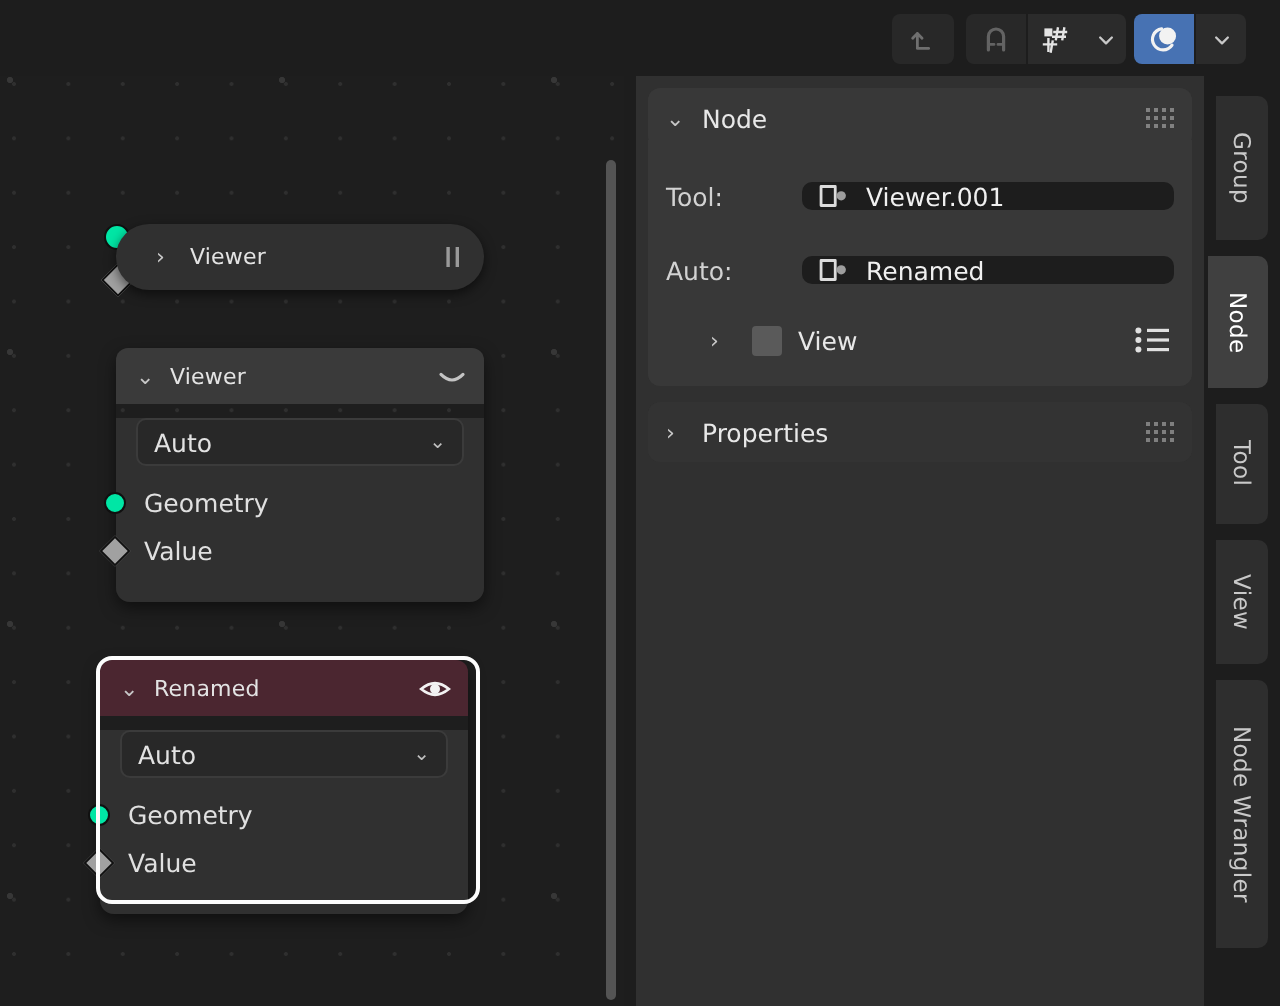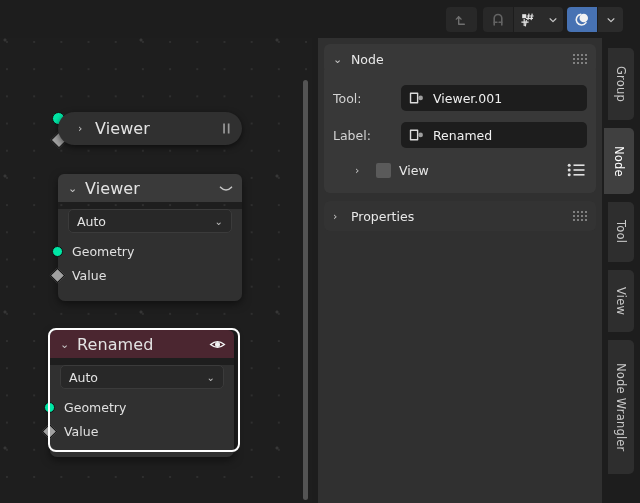--- a/index.html
+++ b/index.html
@@ -95,21 +95,21 @@
     box-shadow: 0 2px 6px rgba(0,0,0,0.55);
   }
   .node-collapsed .hdr {
     display: flex;
     align-items: center;
     height: 33px;
     padding: 0 10px 0 20px;
     box-sizing: border-box;
   }
   .node-title {
-    font-size: 16px;
+    font-size: 11px;
     color: #e3e3e3;
     letter-spacing: 0.1px;
   }
   .tri {
     display: inline-block;
     width: 11px;
     margin-right: 6px;
     color: #c8c8c8;
     font-size: 11px;
     line-height: 1;
@@ -273,21 +273,21 @@
     margin-top: 11px;
     height: 26px;
   }
   .field-label {
     width: 68px;
     font-size: 12.5px;
     color: #d2d2d2;
   }
   .field-input {
     flex: 1;
-    height: 26px;
+    height: 14px;
     background: #1d1d1d;
     border-radius: 5px;
     display: flex;
     align-items: center;
     padding: 0 8px;
     box-sizing: border-box;
     font-size: 12.5px;
     color: #f0f0f0;
   }
   .field-input .nodeicon { margin-right: 9px; display: flex; }
@@ -500,21 +500,21 @@
               <svg width="15" height="14" viewBox="0 0 16 15">
                 <path d="M1.6 2.4 L9.2 2.4 L9.2 12.6 L1.6 12.6 Z" stroke="#dcdcdc" stroke-width="1.5" fill="none" stroke-linejoin="round"></path>
                 <circle cx="12.4" cy="7.4" r="2.5" fill="#9e9e9e"></circle>
               </svg>
             </span>
             <span>Viewer.001</span>
           </div>
         </div>
 
         <div class="field-row">
-          <span class="field-label">Label:</span>
+          <span class="field-label">Auto:</span>
           <div class="field-input">
             <span class="nodeicon">
               <svg width="15" height="14" viewBox="0 0 16 15">
                 <path d="M1.6 2.4 L9.2 2.4 L9.2 12.6 L1.6 12.6 Z" stroke="#dcdcdc" stroke-width="1.5" fill="none" stroke-linejoin="round"></path>
                 <circle cx="12.4" cy="7.4" r="2.5" fill="#9e9e9e"></circle>
               </svg>
             </span>
             <span>Renamed</span>
           </div>
         </div>

